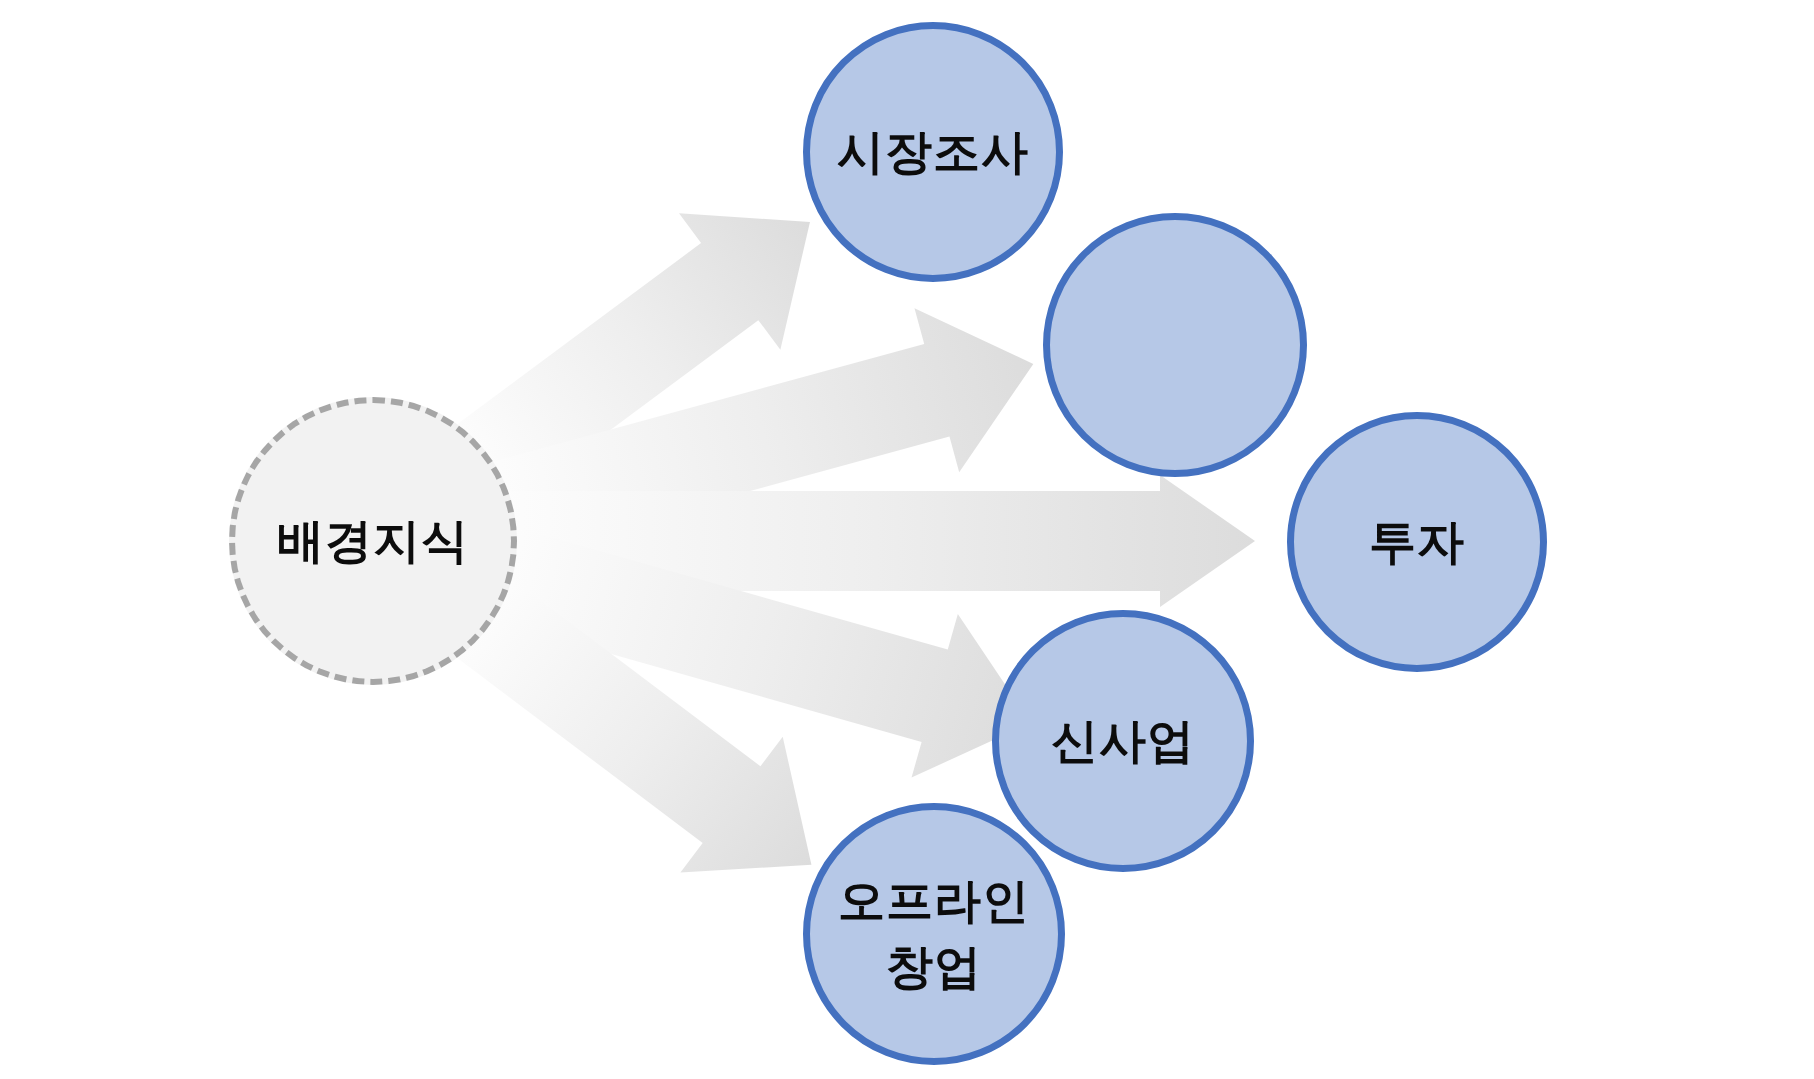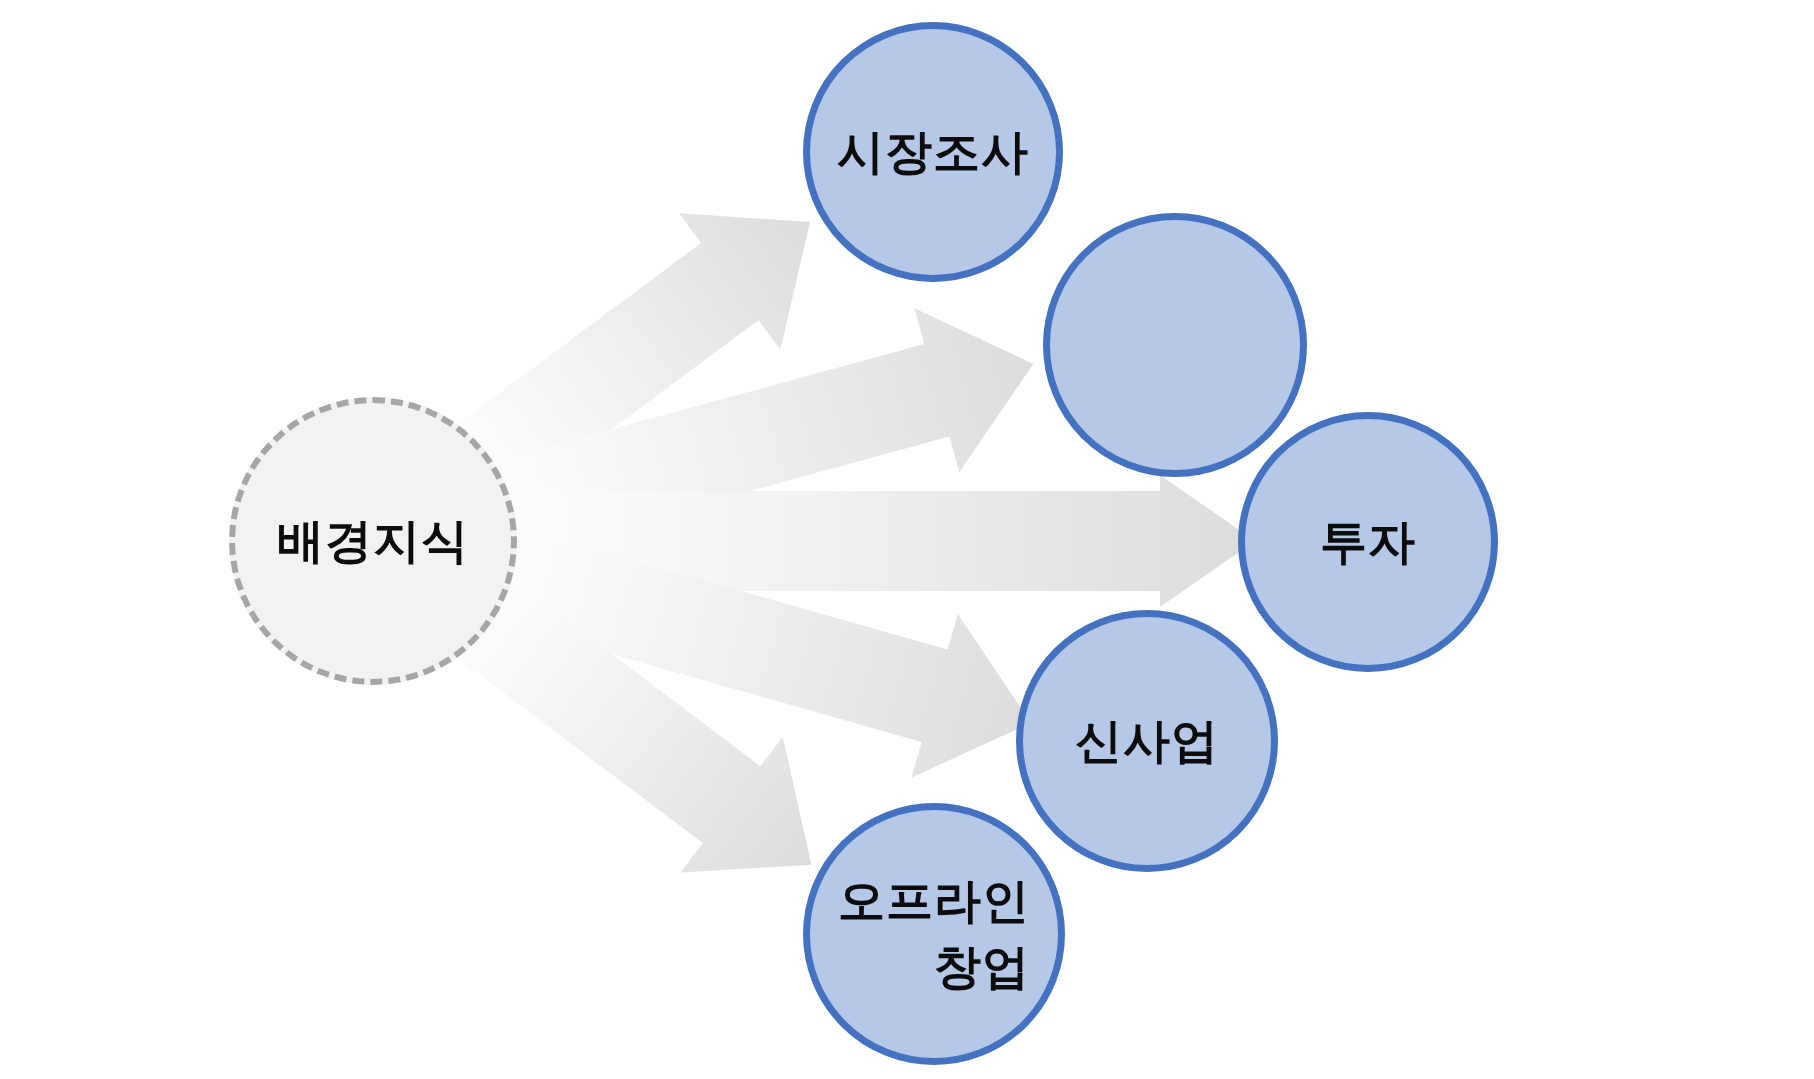--- a/index.html
+++ b/index.html
@@ -46,23 +46,23 @@
     line-height: 66px;
     letter-spacing: 1px;
     white-space: nowrap;
   }
   .node-label span { display: block; }
 
   
   .n-center   { left: 229px; top: 397px; width: 288px; height: 288px; }
   .n-market   { left: 803px; top:  22px; width: 260px; height: 260px; }
   .n-compet   { left: 1043px; top: 213px; width: 264px; height: 264px; }
-  .n-invest   { left: 1238px; top: 412px; width: 260px; height: 260px; }
-  .n-newbiz   { left: 1016px; top: 610px; width: 262px; height: 262px; }
-  .n-offline  { left: 803px; top: 803px; width: 262px; height: 262px; text-align: right; }
+  .n-invest   { left: 1287px; top: 412px; width: 260px; height: 260px; }
+  .n-newbiz   { left: 992px; top: 610px; width: 262px; height: 262px; }
+  .n-offline  { left: 803px; top: 803px; width: 262px; height: 262px; }
 </style>
 </head>
 <body>
 
 <div class="stage">
 
   <svg class="arrow-layer" width="1814" height="1079" viewBox="0 0 1814 1079" xmlns="http://www.w3.org/2000/svg">
     <defs>
       <linearGradient id="arrowGrad" x1="0" y1="0" x2="1" y2="0">
         <stop offset="0" stop-color="#fdfdfd"></stop>

